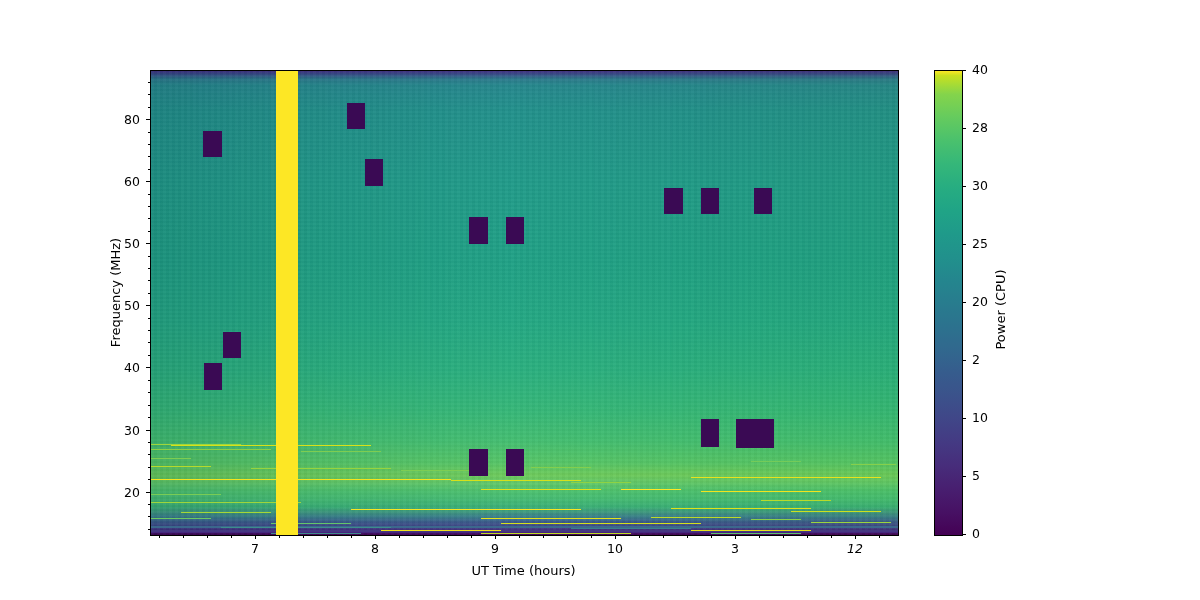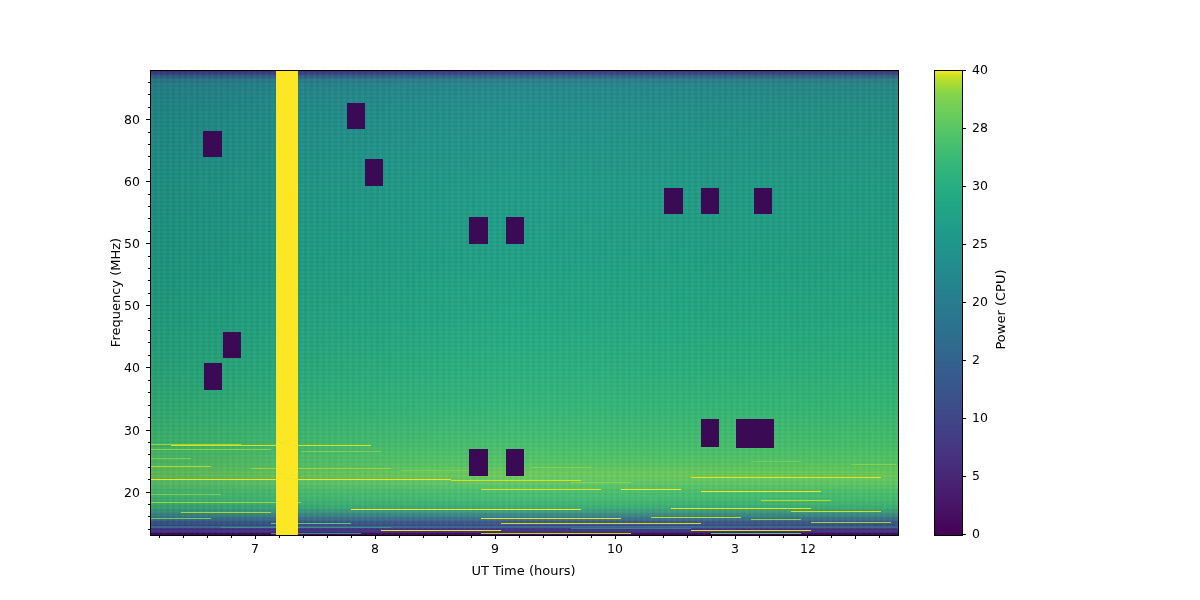--- a/index.html
+++ b/index.html
@@ -263,21 +263,21 @@
     <div class="xtickminor" style="left:783px;top:535px;"></div>
     <div class="xtickminor" style="left:807px;top:535px;"></div>
     <div class="xtickminor" style="left:831px;top:535px;"></div>
     <div class="xtickminor" style="left:879px;top:535px;"></div>
 
     <div class="xlab" style="left:235px;top:541px;">7</div>
     <div class="xlab" style="left:355px;top:541px;">8</div>
     <div class="xlab" style="left:475px;top:541px;">9</div>
     <div class="xlab" style="left:595px;top:541px;">10</div>
     <div class="xlab" style="left:715px;top:541px;">3</div>
-    <div class="xlab" style="left:788px;top:541px;">12</div>
+    <div class="xlab" style="left:835px;top:541px;font-style:italic;">12</div>
 
     <div id="xtitle">UT Time (hours)</div>
   </div>
 
   <div>
     <div id="cbar"></div>
 
     <div class="cbtick" style="top:70px;"></div>
     <div class="cbtick" style="top:128px;"></div>
     <div class="cbtick" style="top:186px;"></div>

